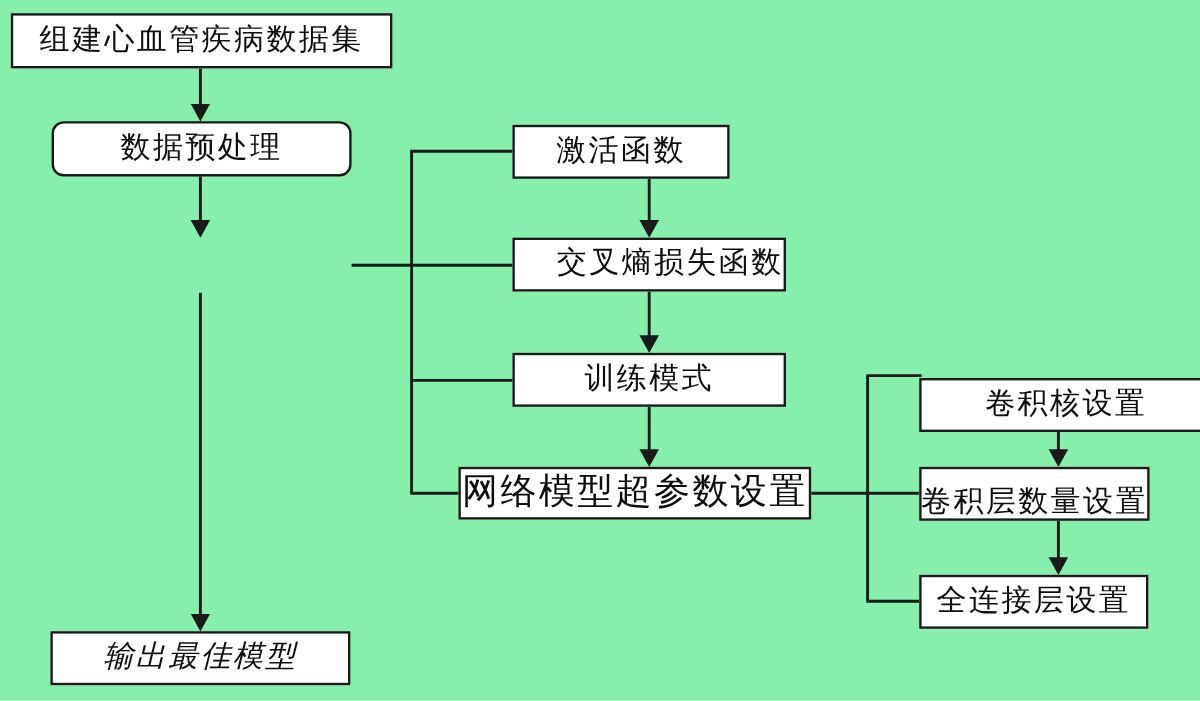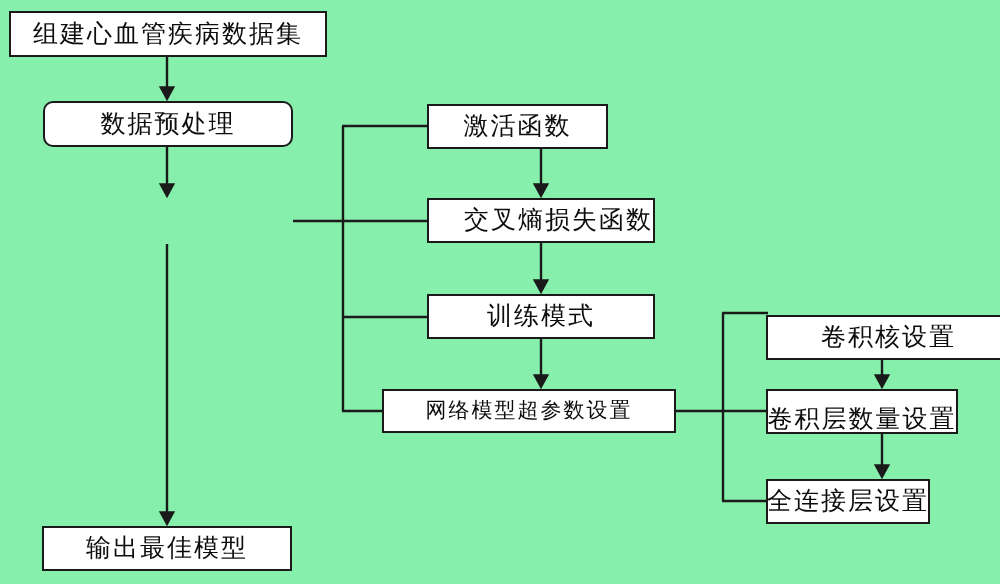--- a/index.html
+++ b/index.html
@@ -86,38 +86,38 @@
       <line x1="882" y1="434" x2="882" y2="472" marker-end="url(#arrowhead)"></line>
     </g>
   </svg>
 
   <div class="node" style="left: 9px; top: 11px; width: 318px; height: 46px; font-size: 25px; border-color: rgb(26, 26, 26); color: rgb(13, 13, 13);">
     <span class="node-label">组建心血管疾病数据集</span>
   </div>
   <div class="node" style="left: 43px; top: 101px; width: 250px; height: 46px; font-size: 25px; border-color: rgb(26, 26, 26); color: rgb(13, 13, 13); border-radius: 10px;">
     <span class="node-label">数据预处理</span>
   </div>
-  <div class="node" style="left: 42px; top: 526px; width: 250px; height: 45px; font-size: 25px; border-color: rgb(26, 26, 26); color: rgb(13, 13, 13);">
+  <div class="node" style="left: 42px; top: 526px; width: 250px; height: 45px; font-size: 25px; border-color: rgb(26, 26, 26); color: rgb(13, 13, 13); font-style: italic;">
     <span class="node-label">输出最佳模型</span>
   </div>
   <div class="node" style="left: 427px; top: 104px; width: 181px; height: 45px; font-size: 25px; border-color: rgb(26, 26, 26); color: rgb(13, 13, 13);">
     <span class="node-label">激活函数</span>
   </div>
   <div class="node" style="left: 427px; top: 198px; width: 228px; height: 45px; font-size: 25px; border-color: rgb(26, 26, 26); color: rgb(13, 13, 13); justify-content: flex-end;">
     <span class="node-label">交叉熵损失函数</span>
   </div>
   <div class="node" style="left: 427px; top: 294px; width: 228px; height: 45px; font-size: 25px; border-color: rgb(26, 26, 26); color: rgb(13, 13, 13);">
     <span class="node-label">训练模式</span>
   </div>
-  <div class="node" style="left: 382px; top: 389px; width: 294px; height: 44px; font-size: 21px; border-color: rgb(26, 26, 26); color: rgb(13, 13, 13);">
+  <div class="node" style="left: 382px; top: 389px; width: 294px; height: 44px; font-size: 30px; border-color: rgb(26, 26, 26); color: rgb(13, 13, 13);">
     <span class="node-label">网络模型超参数设置</span>
   </div>
   <div class="node" style="left: 766px; top: 291px; width: 245px; height: 45px; font-size: 25px; border-color: rgb(26, 26, 26); color: rgb(13, 13, 13); margin-top: 24px;">
     <span class="node-label">卷积核设置</span>
   </div>
   <div class="node" style="left: 766px; top: 389px; width: 192px; height: 45px; font-size: 25px; border-color: rgb(26, 26, 26); color: rgb(13, 13, 13); align-items: flex-end;">
     <span class="node-label">卷积层数量设置</span>
   </div>
-  <div class="node" style="left: 766px; top: 479px; width: 164px; height: 45px; font-size: 25px; border-color: rgb(26, 26, 26); color: rgb(13, 13, 13);">
+  <div class="node" style="left: 766px; top: 479px; width: 191px; height: 45px; font-size: 25px; border-color: rgb(26, 26, 26); color: rgb(13, 13, 13);">
     <span class="node-label">全连接层设置</span>
   </div>
 
 </div>
 
 </body></html>

